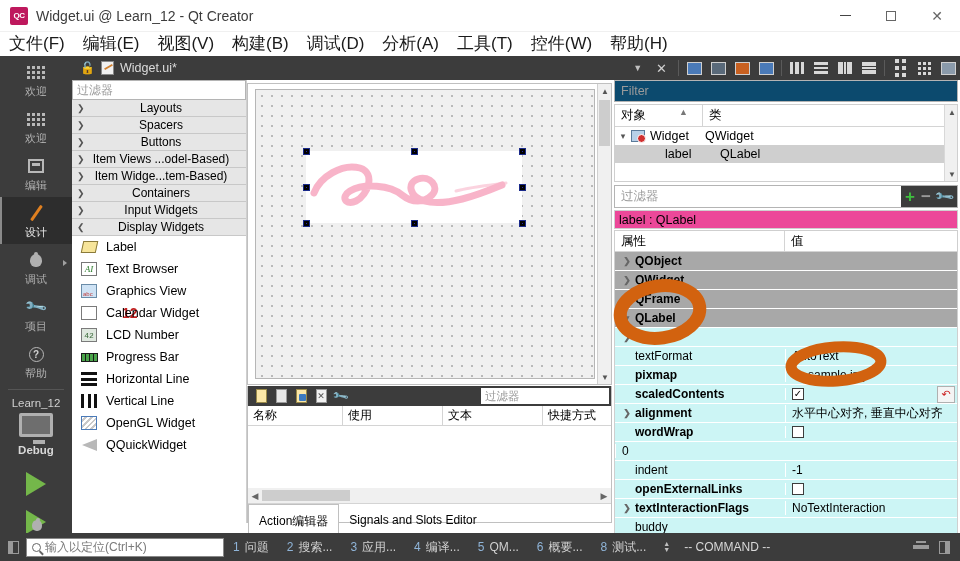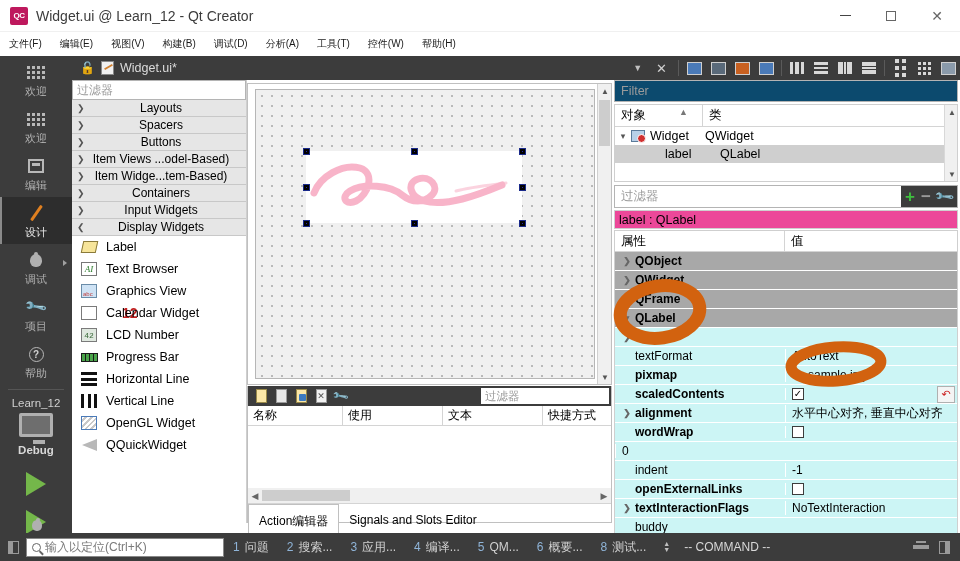--- a/index.html
+++ b/index.html
@@ -37,21 +37,21 @@
   .glyph-max { width:10px; height:10px; border:1px solid #666; }
   .glyph-close { font-size:14px; color:#666; line-height:1; }
 
   
   .menubar {
     position:absolute; left:0; top:32px; width:960px; height:24px;
     background:#ffffff; display:flex; align-items:center;
     border-bottom:1px solid #ffffff;
   }
   .menu-item {
-    padding:3px 9px; font-size:10px; color:#1a1a1a; cursor:default;
+    padding:3px 9px; font-size:17px; color:#1a1a1a; cursor:default;
   }
 
   
   .modebar {
     position:absolute; left:0; top:56px; width:72px; height:505px;
     background:#3c3c3c;
   }
   .mode {
     width:72px; padding:5px 0 4px 0; text-align:center; color:#b0b0b0;
     position:relative;

